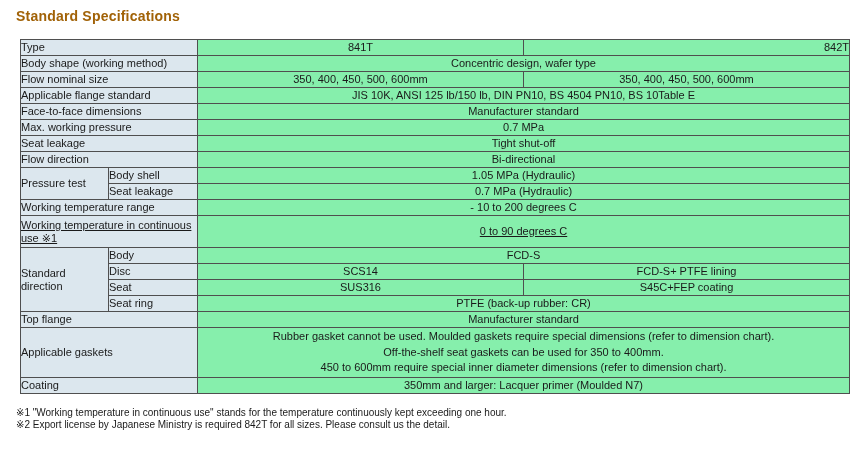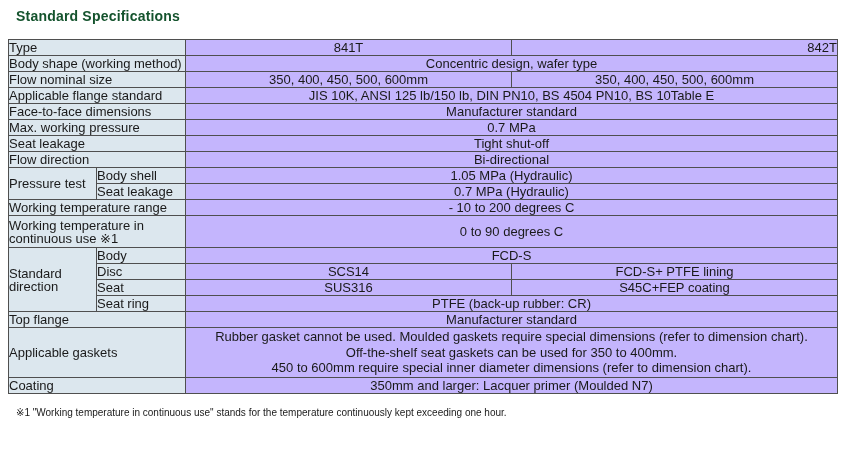--- a/index.html
+++ b/index.html
@@ -6,50 +6,50 @@
   body{
     width:864px;height:453px;
     background:#ffffff;
     font-family:"Liberation Sans","DejaVu Sans",sans-serif;
     color:#1a1a1a;
     position:relative;
     overflow:hidden;
   }
   .page-title{
     position:absolute;left:16px;top:8px;
-    font-size:14px;font-weight:bold;color:#14532d;
+    font-size:14px;font-weight:bold;color:#a16207;
     letter-spacing:0.2px;
   }
   table.spec{
-    position:absolute;left:8px;top:39px;
+    position:absolute;left:20px;top:39px;
     width:829px;
     border-collapse:collapse;
     table-layout:fixed;
-    font-size:13px;
+    font-size:11px;
     border:1.5px solid #2b2b2b;
   }
   table.spec td{
     border:1px solid #4f4f4f;
     padding:0;
     vertical-align:middle;
     line-height:13px;
     overflow:hidden;
   }
   td.lbl{
     background:var(--header-bg,#dce7ee);
     text-align:left;
     padding:1px 4px 1px 6px;
   }
   td.val{
-    background:#c4b5fd;
+    background:#86efac;
     text-align:center;
     padding:1px 2px;
   }
   tr.r{height:16px;}
-  tr.r-tall{height:32px;}
+  tr.r-tall{height:32px;text-decoration:underline;}
   tr.r-gasket{height:50px;}
   .gline{line-height:15.5px;}
   .footnotes{
     position:absolute;left:16px;top:407px;
     font-size:10px;color:#1a1a1a;
   }
   .footnotes div{line-height:11.5px;}
 </style>
 </head>
 <body>
@@ -163,13 +163,14 @@
 
   <tr class="r">
     <td class="lbl" colspan="2">Coating</td>
     <td class="val" colspan="2">350mm and larger: Lacquer primer (Moulded N7)</td>
   </tr>
 </tbody>
   </table>
 
 <div class="footnotes">
   <div>※1 "Working temperature in continuous use" stands for the temperature continuously kept exceeding one hour.</div>
+  <div>※2 Export license by Japanese Ministry is required 842T for all sizes. Please consult us the detail.</div>
 </div>
 
 </body></html>

